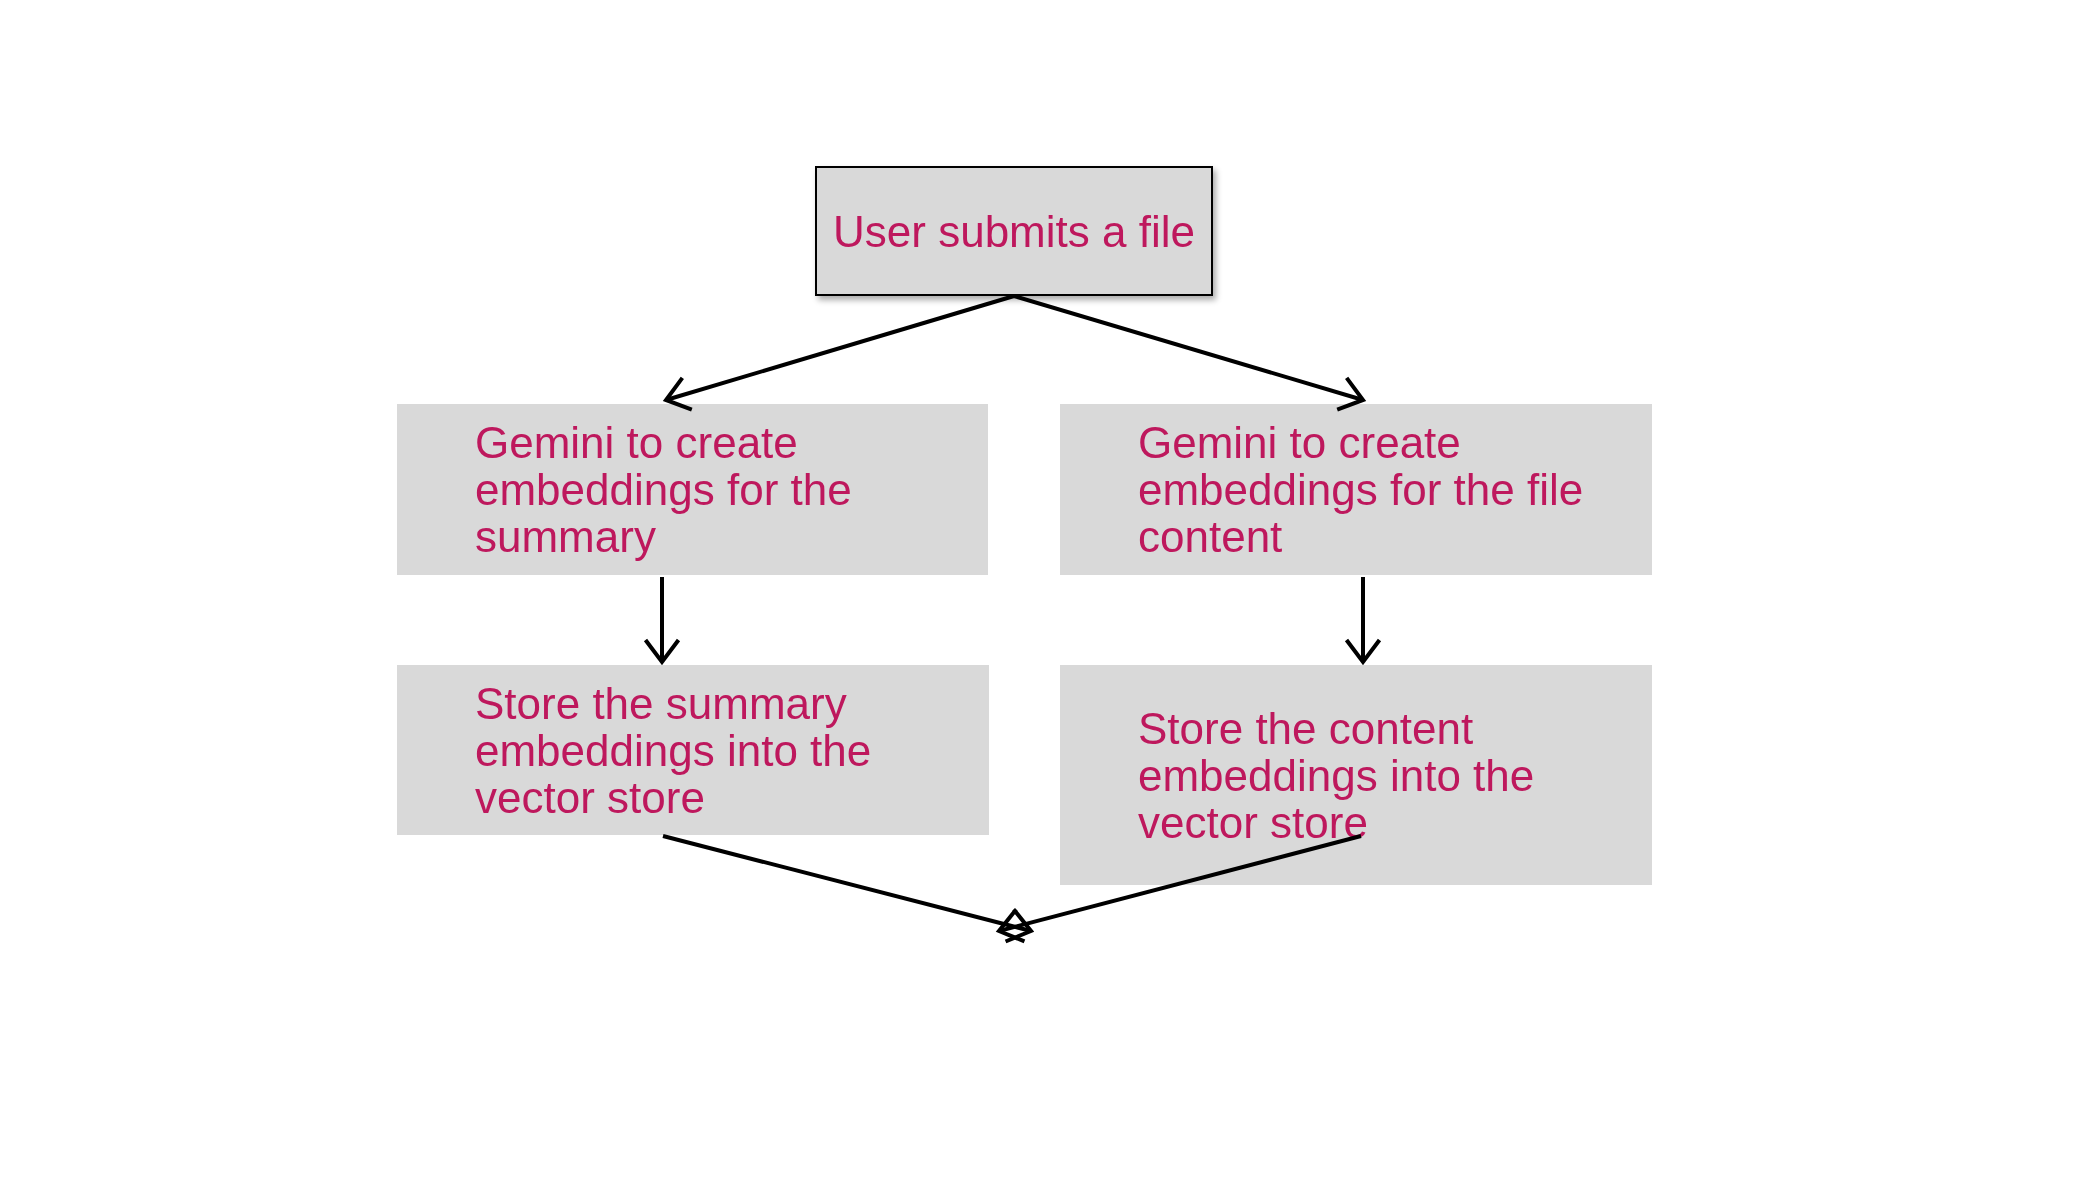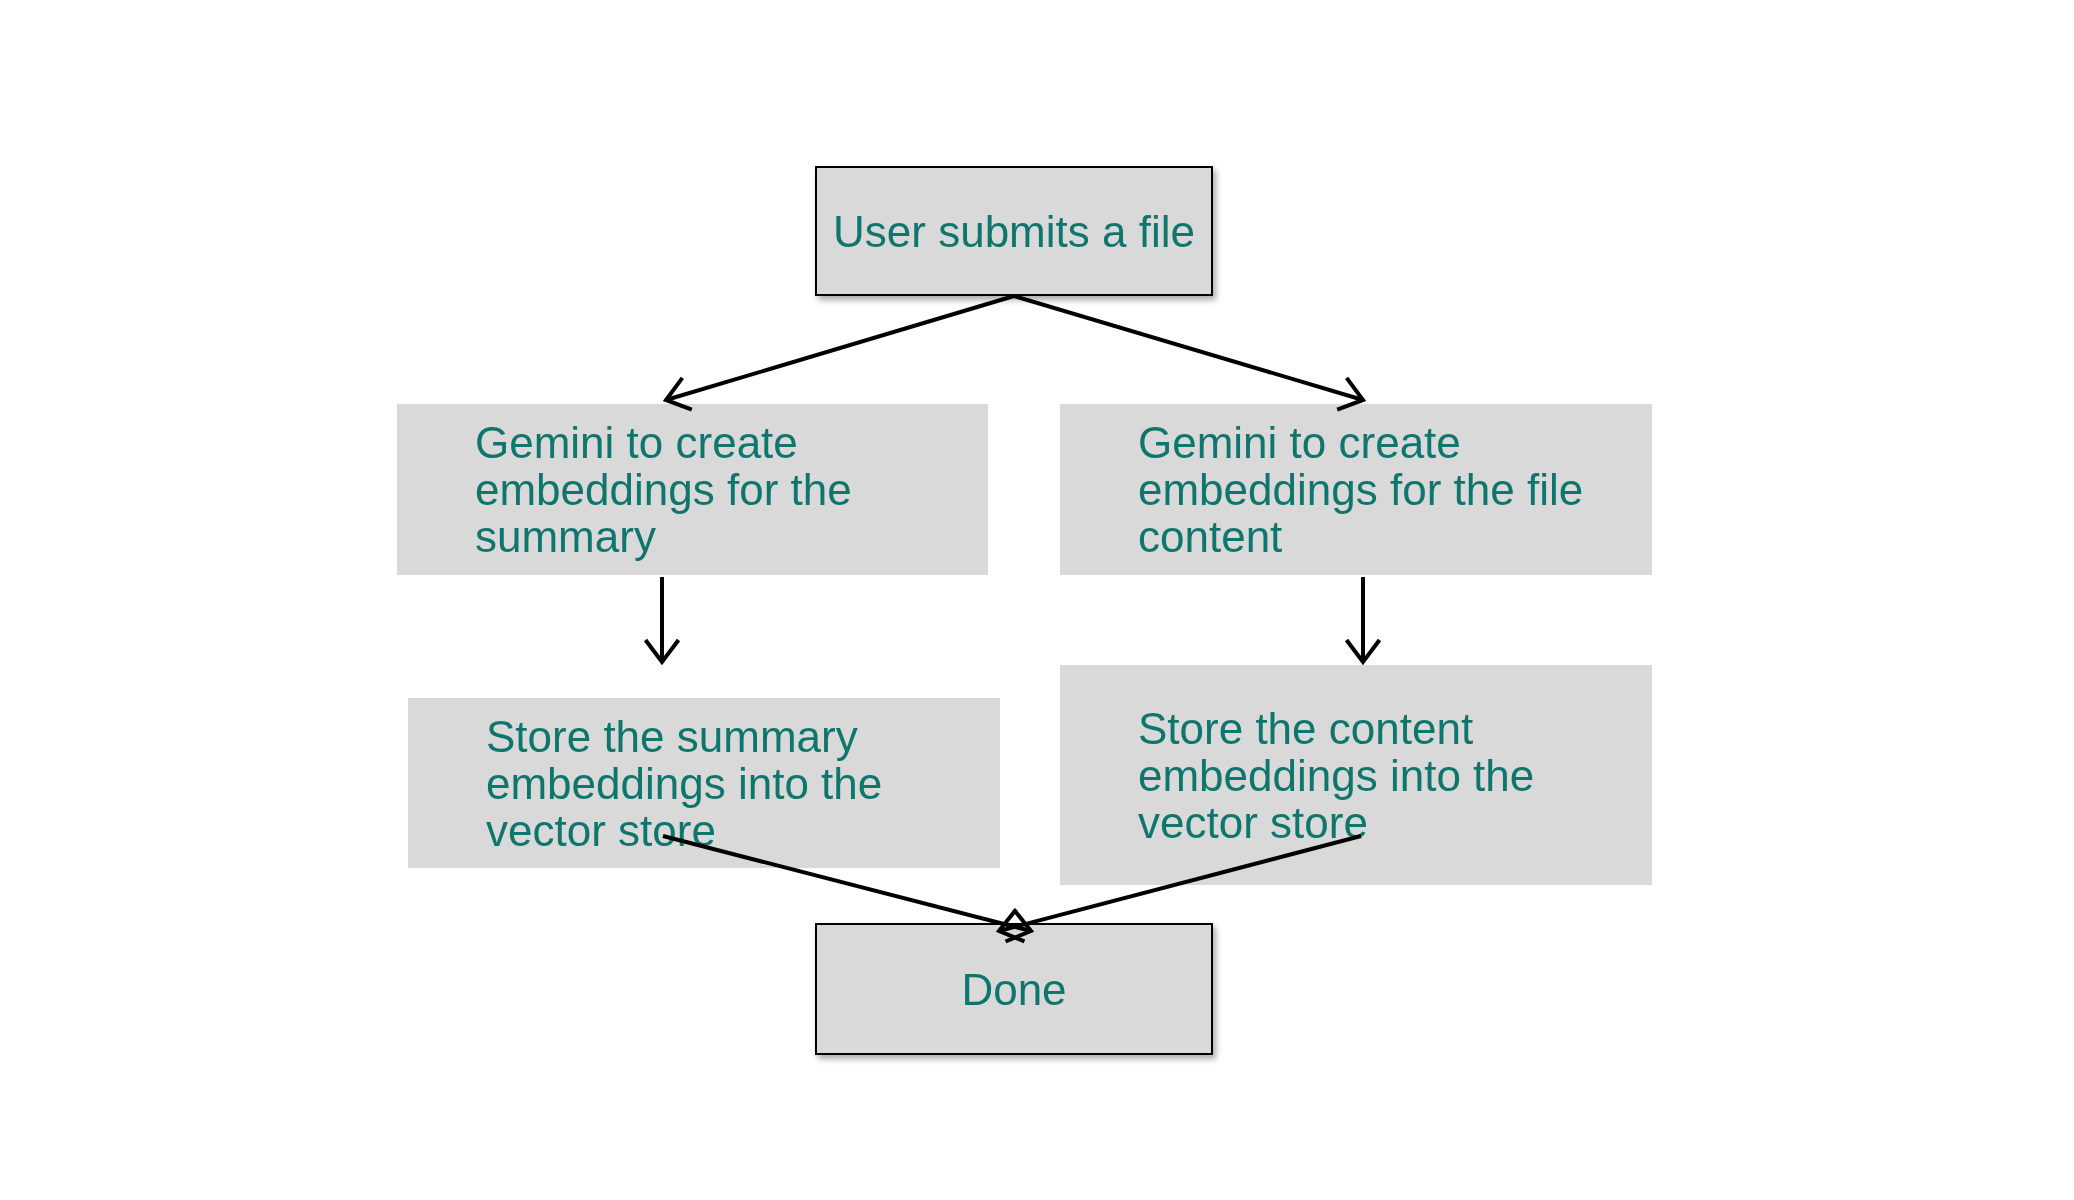--- a/index.html
+++ b/index.html
@@ -10,21 +10,21 @@
     background: #ffffff;
     font-family: "Liberation Sans", sans-serif;
     overflow: hidden;
   }
   .node {
     position: absolute;
     background: #d9d9d9;
     box-sizing: border-box;
     display: flex;
     align-items: center;
-    color: #0f766e;
+    color: #be185d;
     font-size: 44px;
     line-height: 47px;
   }
   .node-label { white-space: pre-line; }
   .node.outlined {
     border: 2px solid #000000;
     box-shadow: 3px 4px 6px rgba(0, 0, 0, 0.33);
     justify-content: center;
     text-align: center;
   }
@@ -61,35 +61,32 @@
 embeddings for the
 summary</div>
   </div>
 
   <div class="node plain" style="left:1060px; top:404px; width:592px; height:171px;">
     <div class="node-label">Gemini to create
 embeddings for the file
 content</div>
   </div>
 
-  <div class="node plain" style="left:408px; top:665px; width:592px; height:170px;margin-top:33px;">
+  <div class="node plain" style="left:397px; top:665px; width:592px; height:170px;">
     <div class="node-label">Store the summary
 embeddings into the
 vector store</div>
   </div>
 
   <div class="node plain" style="left:1060px; top:665px; width:592px; height:220px;">
     <div class="node-label">Store the content
 embeddings into the
 vector store</div>
   </div>
 
-  <div class="node outlined" style="left:815px; top:923px; width:398px; height:132px;">
-    <div class="node-label">Done</div>
-  </div>
 
   <svg class="connectors" viewBox="0 0 2074 1200">
     <defs>
       <marker id="chevron" markerUnits="userSpaceOnUse" markerWidth="60" markerHeight="60" viewBox="-30 -30 60 60" refX="0" refY="0" orient="auto" overflow="visible">
         <path d="M -22 -16.5 L 0 0 L -22 16.5" fill="none" stroke="#000000" stroke-width="4"></path>
       </marker>
     </defs>
     <line x1="1014" y1="296" x2="666" y2="400" marker-end="url(#chevron)"></line>
     <line x1="1014" y1="296" x2="1363" y2="400" marker-end="url(#chevron)"></line>
     <line x1="662" y1="577" x2="662" y2="662" marker-end="url(#chevron)"></line>

